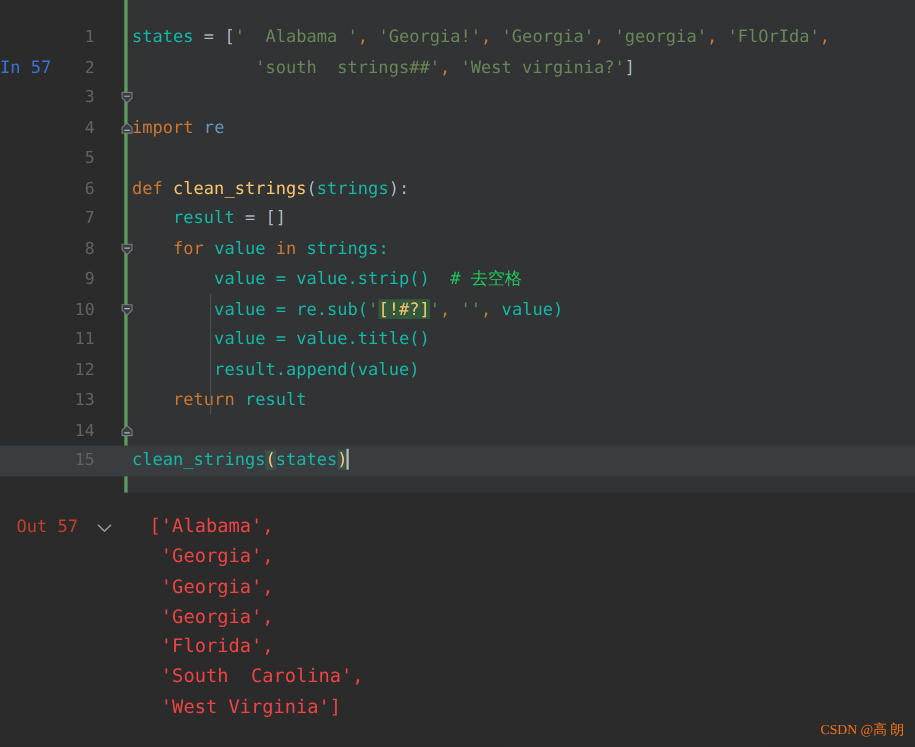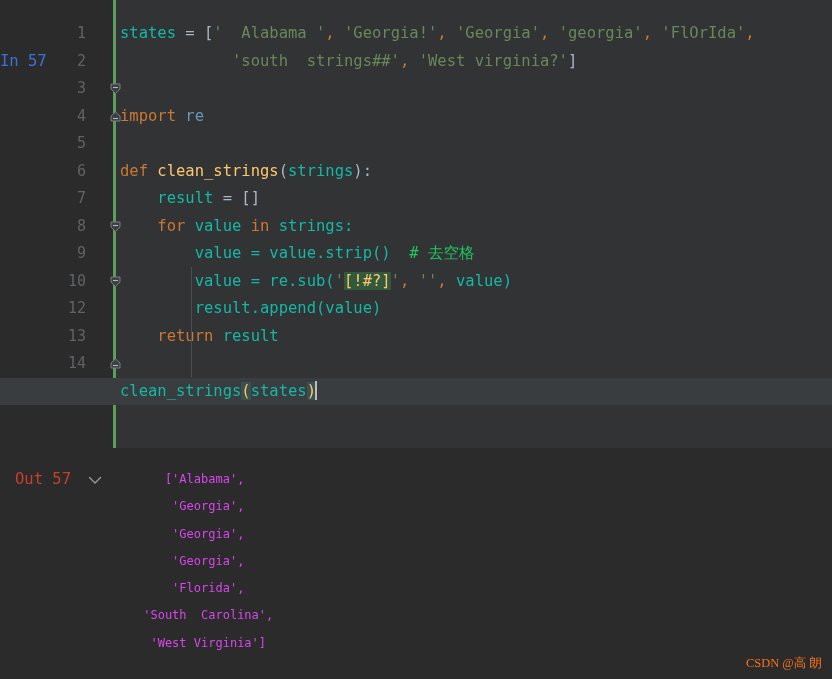--- a/index.html
+++ b/index.html
@@ -145,23 +145,22 @@
   #out-chevron {
     position: absolute; left: 88px; top: 18px;
     width: 18px; height: 27.5px;
   }
   #out-chevron svg { display: block; margin-top: 9px; }
   .out-rows {
     position: absolute; left: 136px; top: 18px;
   }
   .out-row {
     height: 27.3px; line-height: 27.3px;
-    color: #d946ef; white-space: pre;
-    font-size: 12px;
-    text-align: center;
+    color: #ef4444; white-space: pre;
+    font-size: 17px;
   }
 
   
   #watermark {
     position: absolute; right: 10px; bottom: 8px;
     color: #f97316;
     font-family: Liberation Serif, serif;
     font-size: 12.5px;
     line-height: 16px;
   }
@@ -247,20 +246,24 @@
     <div class="row">
       <span class="lineno">9</span>
       <span class="ctext"><span>        </span><span class="ident">value = value.strip()</span><span class="cmt">  # 去空格</span></span>
     </div>
 
     <div class="row">
       <span class="lineno">10</span>
       <span class="ctext"><span>        </span><span class="ident">value = re.sub(</span><span class="str">'</span><span class="rehl">[!#?]</span><span class="str">'</span><span class="comma">,</span><span class="str"> ''</span><span class="comma">,</span><span class="ident"> value)</span></span>
     </div>
 
+    <div class="row">
+      <span class="lineno">11</span>
+      <span class="ctext"><span>        </span><span class="ident">value = value.title()</span></span>
+    </div>
 
     <div class="row">
       <span class="lineno">12</span>
       <span class="fold">
         <svg width="11" height="11" viewBox="0 0 11 11">
             <path d="M5.5 1 L10 5 v5 H1 V5 z" fill="#3c3f41" stroke="#7a7d7f" stroke-width="1"></path>
             <path d="M3 7.5 h5" stroke="#a9b7c6" stroke-width="1.1"></path>
           </svg>
       </span>
       <span class="ctext"><span>        </span><span class="ident">result.append(value)</span></span>
@@ -276,20 +279,21 @@
       </span>
       <span class="ctext"><span>    </span><span class="kw">return</span><span class="ident"> result</span></span>
     </div>
 
     <div class="row">
       <span class="lineno">14</span>
       <span class="ctext"></span>
     </div>
 
     <div class="row current">
+      <span class="lineno">15</span>
       <span class="ctext"><span class="ident">clean_strings</span><span class="paren-match">(</span><span class="ident">states</span><span class="paren-match">)</span><span class="caret"></span></span>
     </div>
 
   </div>
 
   <div class="indent-guide" style="left:191px; top:247px; height:110px;"></div>
 
   <div id="in-prompt">In 57</div>
 </div>
 

